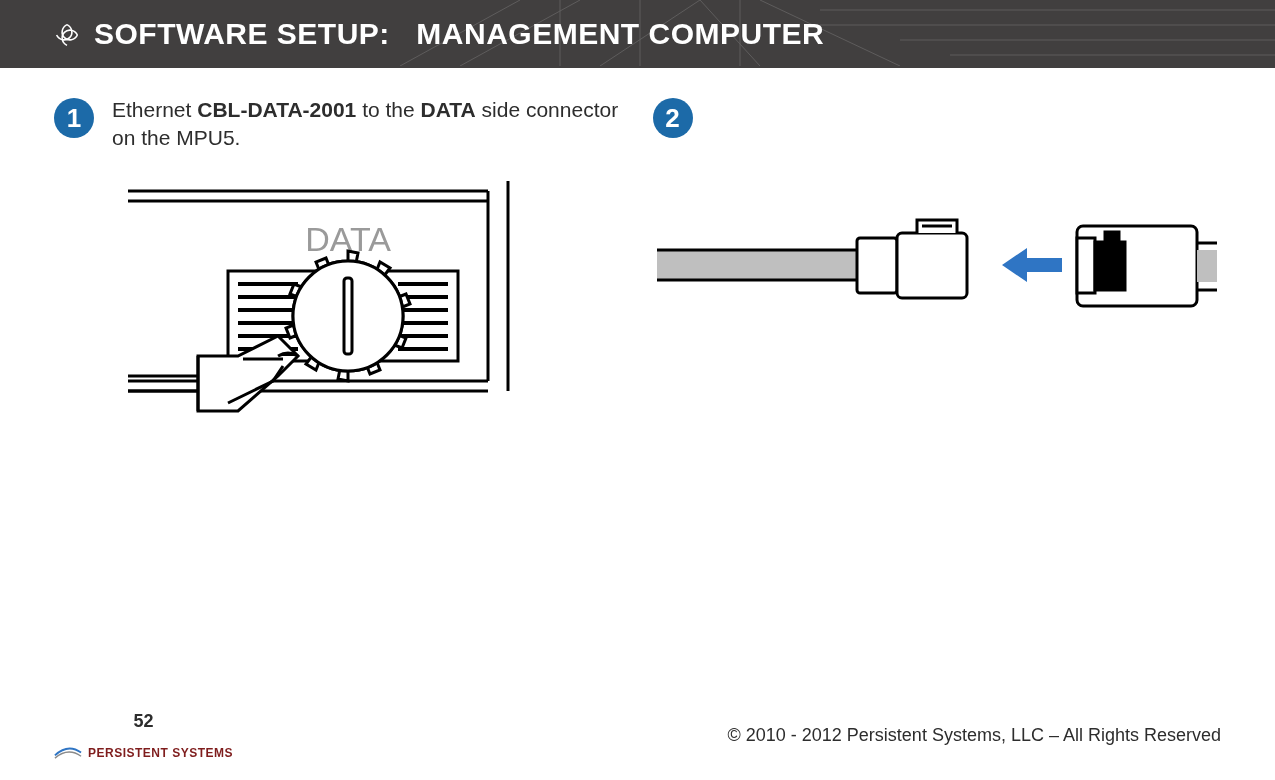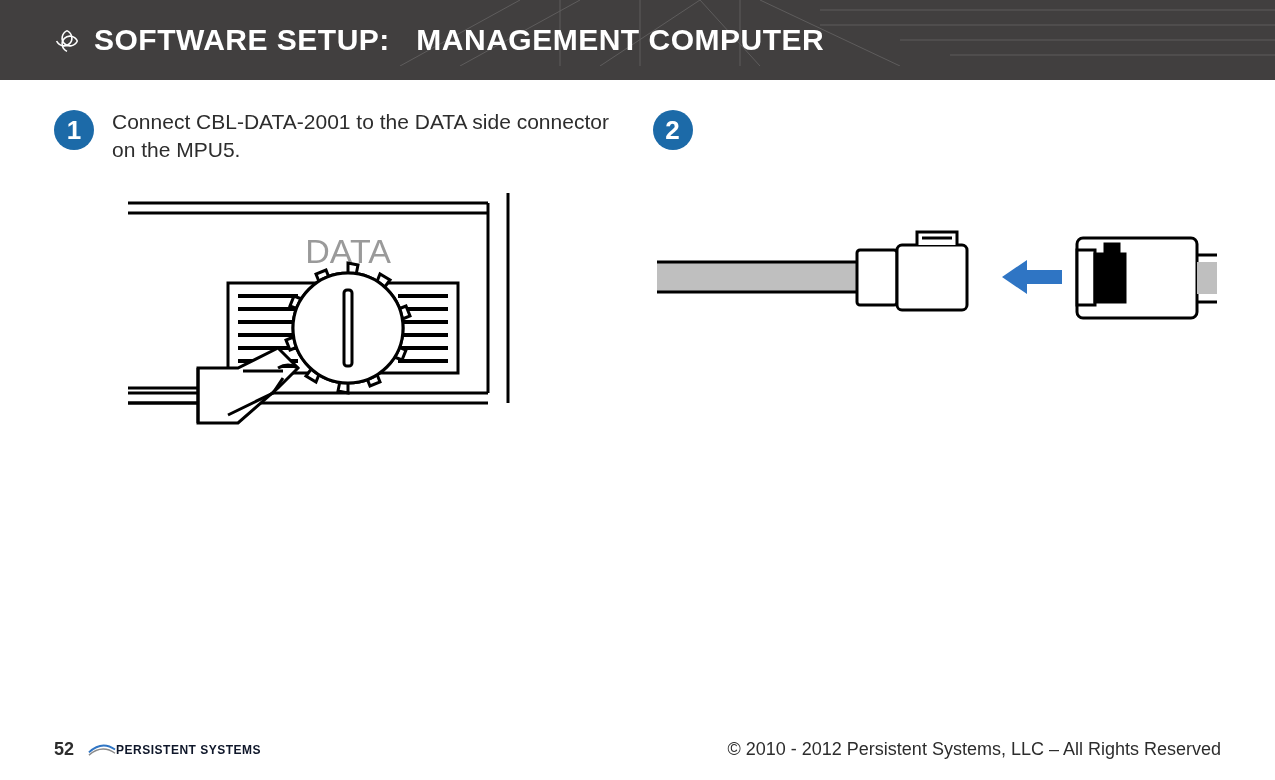--- a/index.html
+++ b/index.html
@@ -7,21 +7,21 @@
     width: 1275px;
     height: 780px;
     font-family: "Helvetica Neue", Arial, sans-serif;
     background: #ffffff;
     color: #2d2d2d;
     position: relative;
     overflow: hidden;
   }
   .header-bar {
     width: 100%;
-    height: 80px;
+    height: 68px;
     background: #413f3f;
     position: relative;
     display: flex;
     align-items: center;
     padding-left: 54px;
     overflow: hidden;
   }
   .header-lines {
     position: absolute;
     inset: 0;
@@ -69,21 +69,21 @@
     display: flex;
     align-items: center;
     justify-content: center;
     margin-top: 2px;
   }
   .step-text {
     font-size: 21px;
     line-height: 1.35;
     color: #2d2d2d;
   }
-  .step-text b { font-weight: 400; }
+  .step-text b { font-weight: 700; }
   .diagram-area {
     margin-top: 28px;
     display: flex;
     justify-content: center;
   }
   .footer {
     position: absolute;
     left: 0;
     right: 0;
     bottom: 20px;
@@ -92,28 +92,30 @@
     align-items: center;
     justify-content: space-between;
     font-size: 18px;
     color: #2d2d2d;
   }
   .footer-left {
     display: flex;
     align-items: center;
     gap: 14px;
     font-weight: 700;
+    flex-direction: column;
   }
   .brand {
     display: flex;
     align-items: center;
+    gap: 6px;
     font-size: 12px;
     font-weight: 600;
     letter-spacing: 0.5px;
-    color: #0f172a;
+    color: #7f1d1d;
   }
   .brand-swoosh {
     width: 28px;
     height: 14px;
     display: inline-block;
   }
 </style>
 </head>
 <body>
 
@@ -149,21 +151,21 @@
     </span>
   </div>
 </div>
 
 <div class="content">
 
   <div class="col">
     <div class="step-row">
       <div class="step-badge">1</div>
       <div class="step-text">
-        <span>Connect </span><b>CBL-DATA-2001</b><span> to the </span><b>DATA</b><span> side connector on the MPU5.</span>
+        <span>Ethernet </span><b>CBL-DATA-2001</b><span> to the </span><b>DATA</b><span> side connector on the MPU5.</span>
       </div>
     </div>
 
     <div class="diagram-area">
       <svg width="420" height="260" viewBox="0 0 420 260">
 
         <g stroke="#000" stroke-width="3" fill="#fff">
           <line x1="0" y1="20" x2="360" y2="20"></line>
           <line x1="0" y1="10" x2="360" y2="10"></line>
           <line x1="360" y1="10" x2="360" y2="200"></line>

